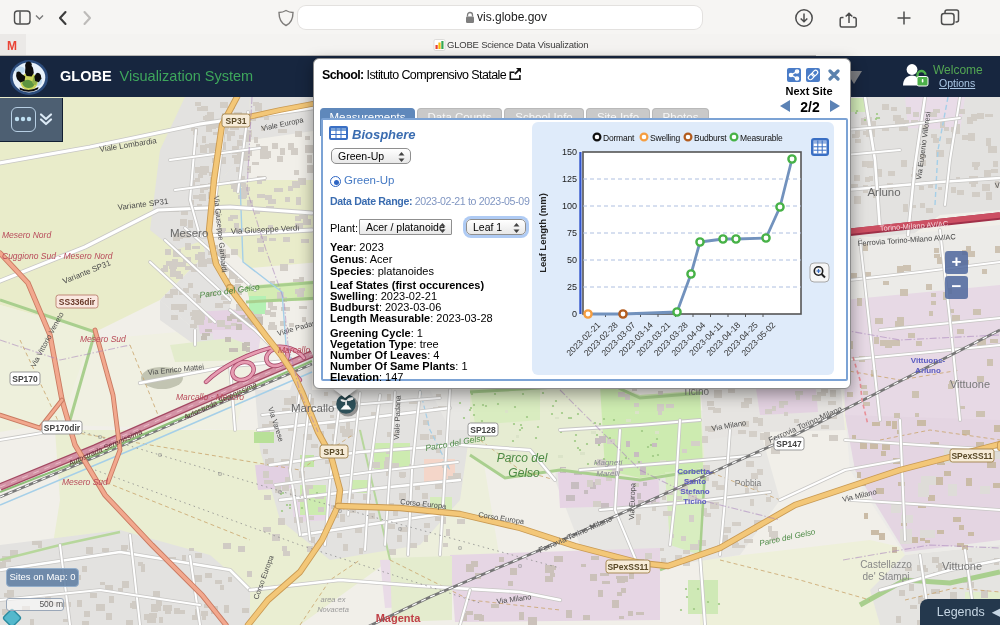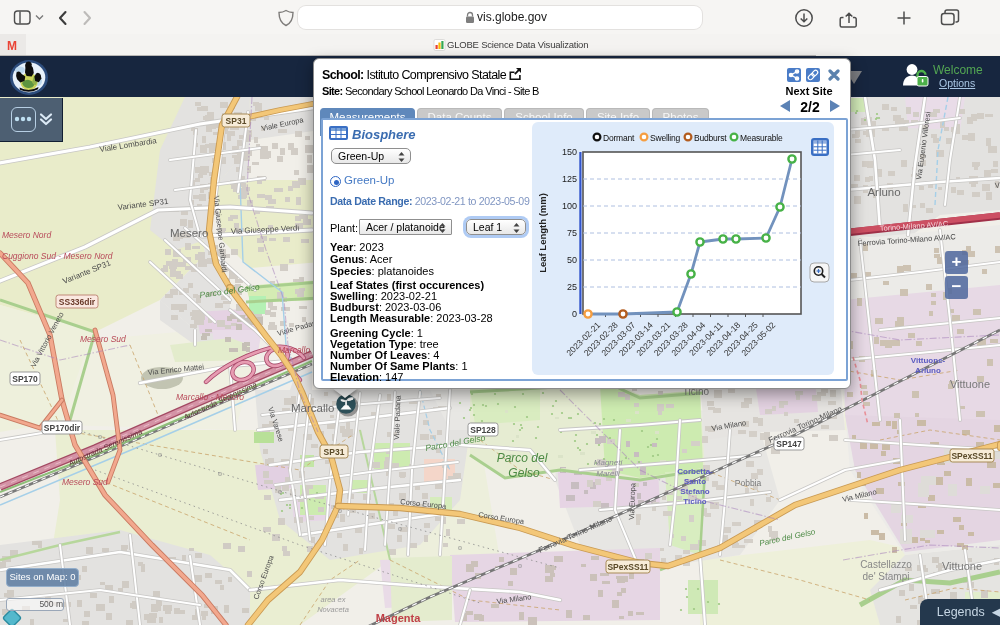--- a/index.html
+++ b/index.html
@@ -99,20 +99,21 @@
 <svg class="abs" style="left:0;top:34px" width="1000" height="22" viewBox="0 0 1000 22">
   <g font-family="Liberation Sans,sans-serif">
     <text x="7" y="15.5" font-size="12" font-weight="bold" fill="#ea4335">M</text>
     <rect x="434" y="5.5" width="11" height="11" rx="1.5" fill="#fff" stroke="#c0bebc" stroke-width="0.5"></rect>
     <rect x="435.5" y="11" width="2.2" height="4" fill="#e94335"></rect>
     <rect x="438.4" y="8.5" width="2.2" height="6.5" fill="#fbbc04"></rect>
     <rect x="441.3" y="7" width="2.2" height="8" fill="#34a853"></rect>
   </g>
 </svg>
 <div class="abs" id="ghead">
+  <div class="abs" id="gtitle">GLOBE <span>&nbsp;Visualization System</span></div>
   <div class="abs" id="welcome">Welcome</div>
   <div class="abs" id="options">Options</div>
   <svg class="abs" style="left:901px;top:6px" width="30" height="29" viewBox="0 0 30 29">
     <circle cx="11" cy="7.5" r="5.4" fill="#fff"></circle>
     <path d="M2,23.5 c0,-6.5 4,-10 9,-10 c5,0 9,3.5 9,10 z" fill="#fff"></path>
     <g>
       <path d="M16.5,15.5 v-2.2 a4,4 0 0 1 8,-0.5" fill="none" stroke="#4db04a" stroke-width="2.4"></path>
       <rect x="16" y="14.5" width="11" height="9.5" rx="1.8" fill="#4db04a" stroke="#fff" stroke-width="1"></rect>
       <rect x="20.8" y="17" width="1.6" height="3.5" rx="0.8" fill="#fff"></rect>
     </g>
@@ -1431,21 +1432,20 @@
 <div class="abs" id="attrib">© <b>OpenStreetMap</b> contributors.</div>
 <div class="abs" id="legends">Legends &nbsp;◀</div>
 <div class="abs" id="dtail"></div>
 <div class="abs" style="left:846px;top:71px;width:0;height:0;border-left:8px solid transparent;border-right:8px solid transparent;border-top:13px solid #8e8e8e;opacity:0.85"></div>
 <div class="abs" id="dialog">
 <div class="abs dl" style="left:8px;top:8.5px;font-size:12.5px;letter-spacing:-0.6px;white-space:nowrap"><b>School:</b> Istituto Comprensivo Statale</div>
 <svg class="abs" style="left:194px;top:8px" width="14" height="13" viewBox="0 0 14 13">
 <path d="M1.5,4.5 h5 v1.6 h-3.4 v5.4 h8 v-3.4 h1.6 v5 h-11.2 z" fill="#111"></path>
 <path d="M8,1 h5 v5 l-1.9,-1.9 l-3.6,3.6 l-1.3,-1.3 l3.6,-3.6 z" fill="#111"></path>
     </svg>
-<div class="abs dl" style="left:8px;top:26px;font-size:11px;letter-spacing:-0.65px;white-space:nowrap"><b>Site:</b> Secondary School Leonardo Da Vinci - Site B</div>
 <svg class="abs" style="left:473px;top:9px" width="14" height="14" viewBox="0 0 14 14">
 <rect width="14" height="14" rx="2" fill="#4a7cc7"></rect>
 <g stroke="#fff" stroke-width="1.4" fill="#fff">
 <circle cx="10" cy="3.5" r="1.6"></circle>
         <circle cx="4" cy="7" r="1.6"></circle>
         <circle cx="10" cy="10.5" r="1.6"></circle>
 <line x1="4" y1="7" x2="10" y2="3.5"></line>
         <line x1="4" y1="7" x2="10" y2="10.5"></line>
       </g>
     </svg>

